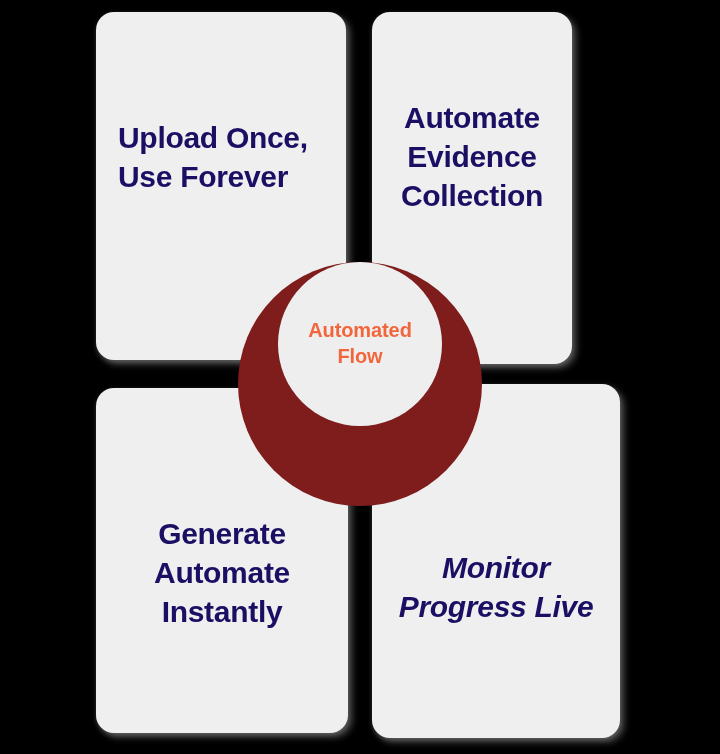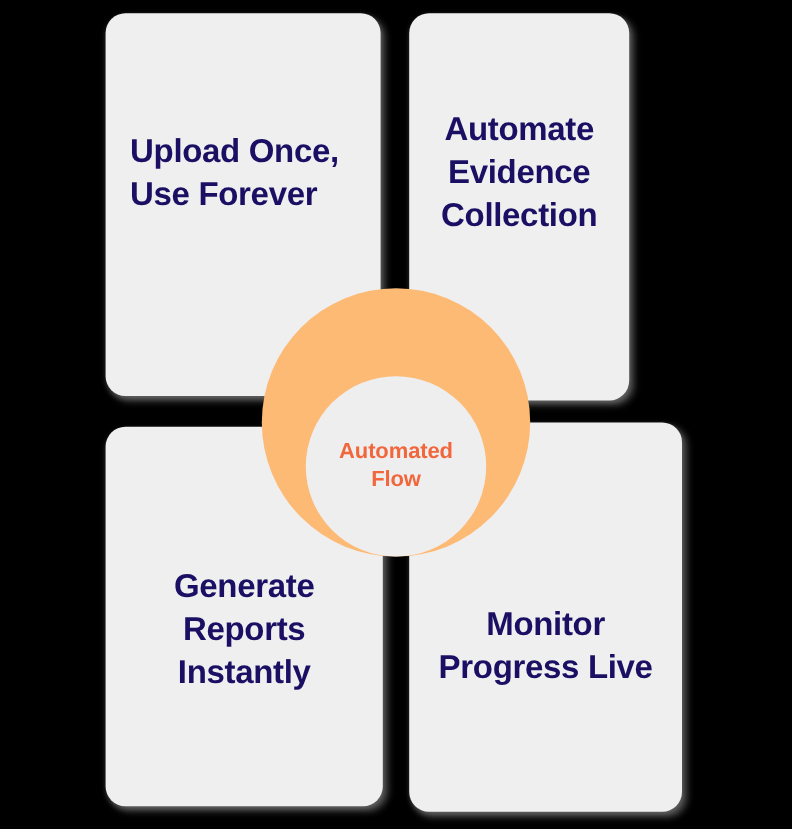--- a/index.html
+++ b/index.html
@@ -42,21 +42,21 @@
     letter-spacing: -0.3px;
     white-space: pre-line;
     margin: 0;
   }
 
   
   #card-upload {
     left: 96px;  top: 12px;
     width: 250px; height: 348px;
     padding: 106px 38px 0 22px;
-    align-items: flex-end;
+    align-items: flex-start;
   }
   #card-upload .card-text { text-align: left; }
 
   
   #card-evidence {
     left: 372px; top: 12px;
     width: 200px; height: 352px;
     padding: 86px 18px 0 18px;
     align-items: center;
   }
@@ -70,34 +70,35 @@
     align-items: center;
   }
   #card-reports .card-text { text-align: center; }
 
   
   #card-monitor {
     left: 372px; top: 384px;
     width: 248px; height: 354px;
     padding: 164px 12px 0 12px;
     align-items: center;
+    font-style: italic;
   }
   #card-monitor .card-text { text-align: center; }
 
   
   #hub {
     position: absolute;
     left: 238px;
     top: 262px;
     width: 244px;
     height: 244px;
     border-radius: 50%;
-    background: #fdba74;
+    background: #7f1d1d;
     display: flex;
-    align-items: flex-end;
+    align-items: flex-start;
     justify-content: center;
     z-index: 5;
   }
   #hub-inner {
     width: 164px;
     height: 164px;
     border-radius: 50%;
     background: #eeeeef;
     display: flex;
     align-items: center;
@@ -125,21 +126,21 @@
   </div>
 
   <div class="card" id="card-evidence">
     <p class="card-text">Automate
 Evidence
 Collection</p>
   </div>
 
   <div class="card" id="card-reports">
     <p class="card-text">Generate
-Reports
+Automate
 Instantly</p>
   </div>
 
   <div class="card" id="card-monitor">
     <p class="card-text">Monitor
 Progress Live</p>
   </div>
 
   <div id="hub">
     <div id="hub-inner">

